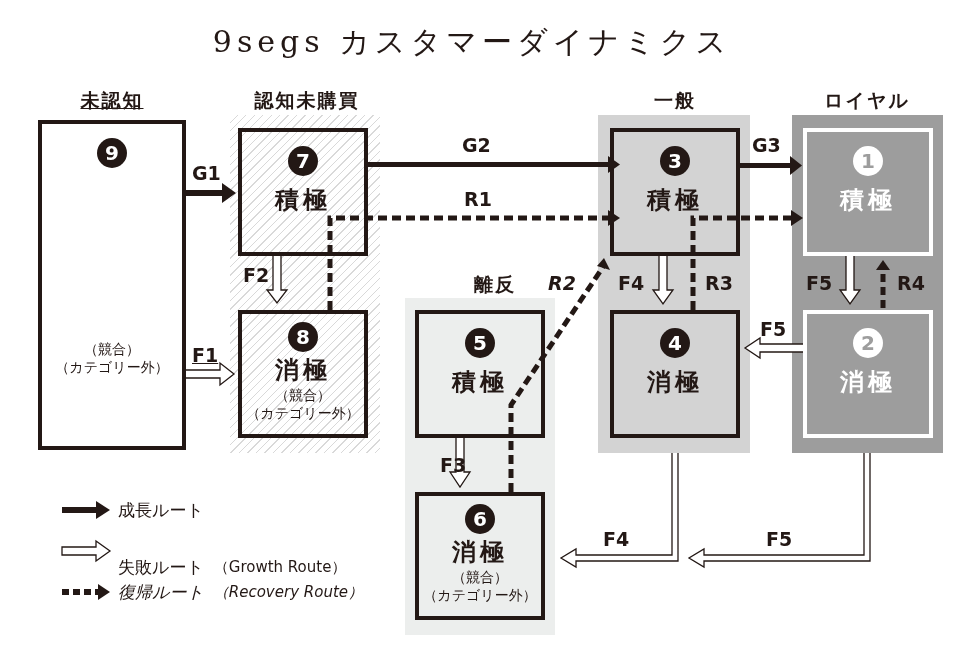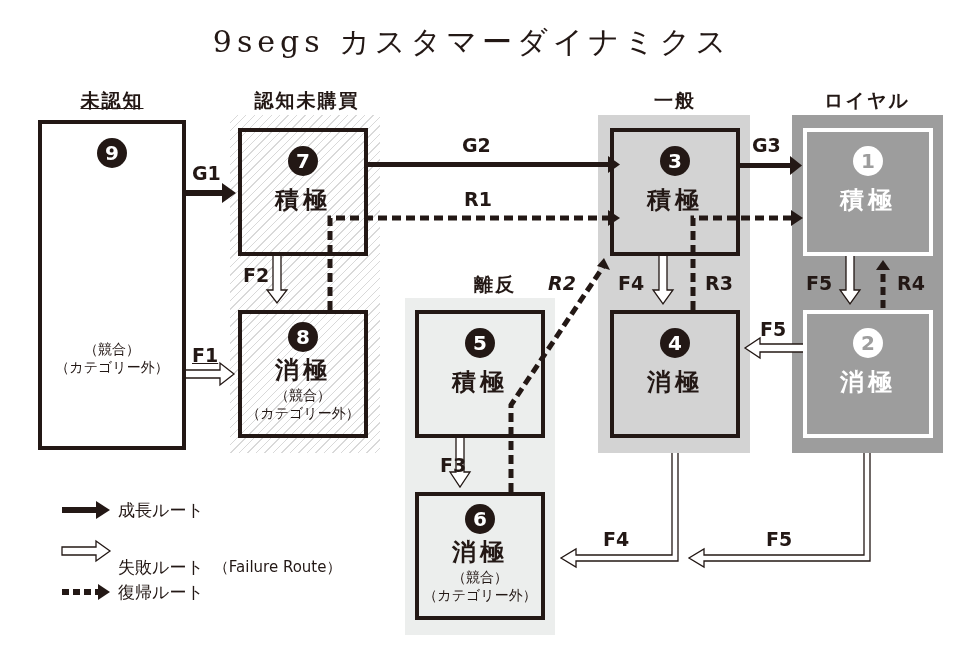--- a/index.html
+++ b/index.html
@@ -195,17 +195,18 @@
 <div class="abs route-label" style="left:806px;top:272px;">F5</div>
 <div class="abs route-label" style="left:760px;top:318px;">F5</div>
 <div class="abs route-label" style="left:603px;top:528px;">F4</div>
 <div class="abs route-label" style="left:766px;top:528px;">F5</div>
 
 <div class="abs legend-row" style="top:498px;left:118px;gap:38px;">
   <span>成長ルート</span>
 </div>
 <div class="abs legend-row" style="top:555px;left:118px;">
   <span>失敗ルート</span>
-    <span class="en">（Failure Route）</span>
-</div>
-<div class="abs legend-row" style="top:580px;left:118px;">
+    <span class="en">（Growth Route）</span>
+</div>
+<div class="abs legend-row" style="top:580px;left:118px;font-style:italic;">
   <span>復帰ルート</span>
+    <span class="en">（Recovery Route）</span>
 </div>
 
 </body></html>

